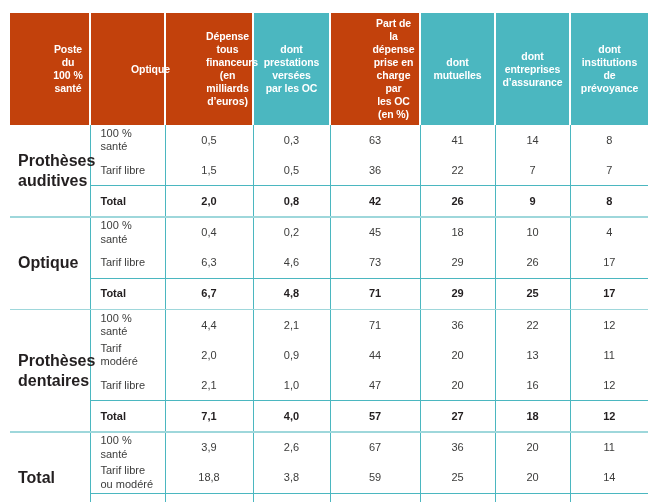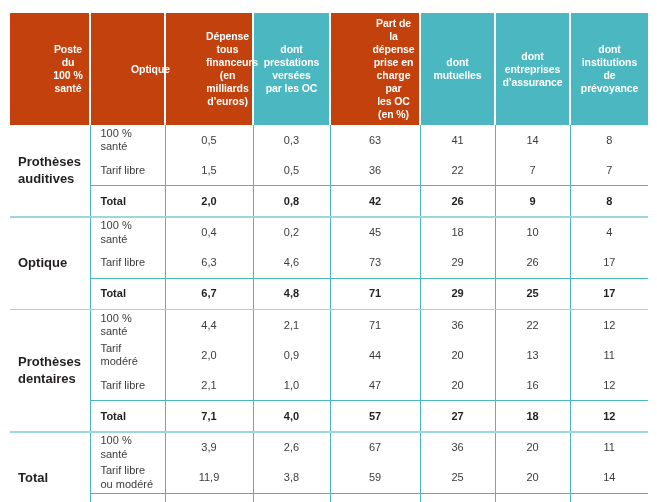--- a/index.html
+++ b/index.html
@@ -51,21 +51,21 @@
     background: #ffffff;
     height: 28px;
     padding: 1px 6px;
     vertical-align: middle;
     line-height: 1.2;
   }
   tbody td.cat {
     font-weight: bold;
     text-align: left;
     padding-left: 8px;
-    font-size: 13px;
+    font-size: 16px;
     color: #231f20;
     line-height: 1.25;
   }
   tbody td.panier {
     text-align: left;
     padding-left: 10px;
     border-left: 1.5px solid #4bb7c0;
     color: #3c3c3b;
   }
   tbody td.num {
@@ -238,21 +238,21 @@
           <td class="panier">100 % santé</td>
           <td class="num">3,9</td>
           <td class="num">2,6</td>
           <td class="num">67</td>
           <td class="num">36</td>
           <td class="num">20</td>
           <td class="num">11</td>
         </tr>
         <tr>
           <td class="panier">Tarif libre<br>ou modéré</td>
-          <td class="num">11,9</td>
+          <td class="num">18,8</td>
           <td class="num">3,8</td>
           <td class="num">59</td>
           <td class="num">25</td>
           <td class="num">20</td>
           <td class="num">14</td>
         </tr>
         <tr class="total-row">
           <td class="panier">Total</td>
           <td class="num">15,8</td>
           <td class="num">9,6</td>

